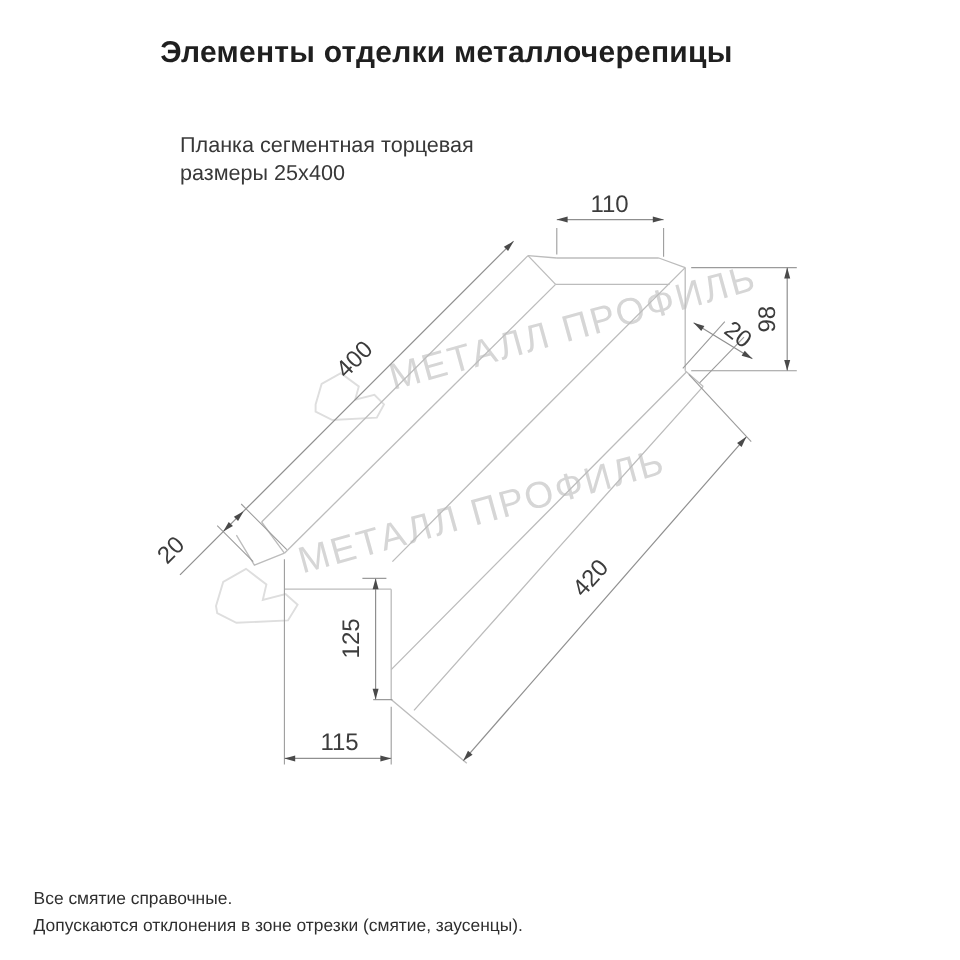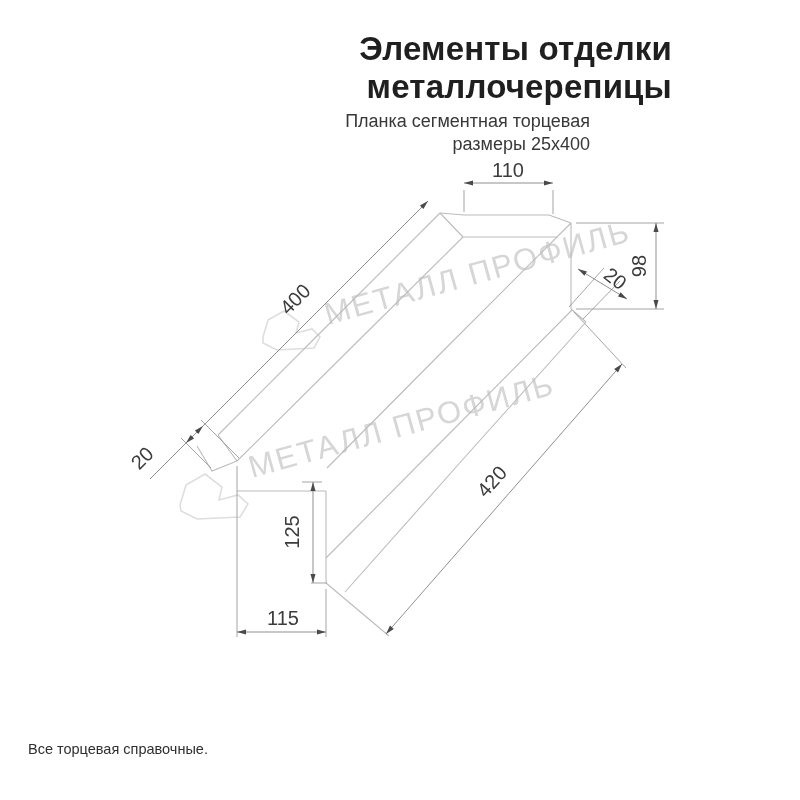--- a/index.html
+++ b/index.html
@@ -8,30 +8,30 @@
     width: 800px;
     height: 800px;
     background: #ffffff;
     overflow: hidden;
     font-family: "Liberation Sans", sans-serif;
   }
   .page-title {
     position: absolute;
     left: 72px; top: 30px; width: 600px;
     margin: 0;
-    text-align: right;
-    font-size: 33px;
+    text-align: center;
+    font-size: 25px;
     font-weight: bold;
     color: #1f1f1f;
     letter-spacing: 0.2px;
   }
   .subtitle {
     position: absolute;
     left: 150px; top: 110px; width: 440px;
-    text-align: right;
+    text-align: left;
     font-size: 18px;
     line-height: 23px;
     color: #383838;
   }
   .drawing-svg {
     position: absolute;
     left: 0; top: 0;
     width: 800px; height: 800px;
   }
   .piece { stroke: #bcbcbc; stroke-width: 1.1; fill: none; }
@@ -167,16 +167,17 @@
       <path class="ext-line" d="M574,312 L626,368"></path>
       <path class="dim-line" d="M622,364 L386,634"></path>
       <polygon class="arrow" points="622,364 618,372.4 614.2,369.1"></polygon>
       <polygon class="arrow" points="386,634 393.8,628.9 390,625.6"></polygon>
       <text class="dim-text" x="497" y="486" text-anchor="middle" font-size="21" transform="rotate(-48 497 486)">420</text>
     </g>
 
   </svg>
 
   <div class="footer">
-    <div>Все торцевая справочные.</div>
+    <div>Все смятие справочные.</div>
+    <div>Допускаются отклонения в зоне отрезки (смятие, заусенцы).</div>
   </div>
 
 </div>
 
 </body></html>

